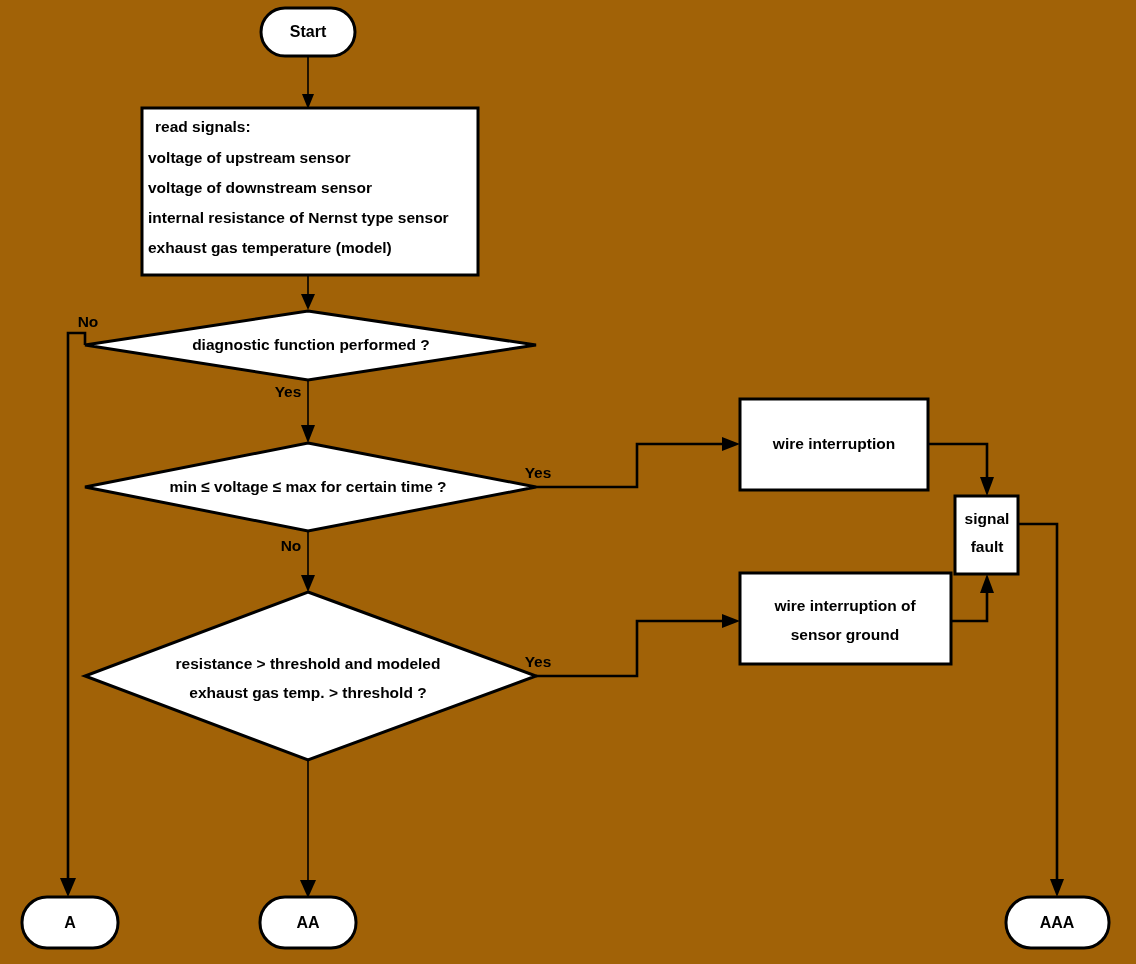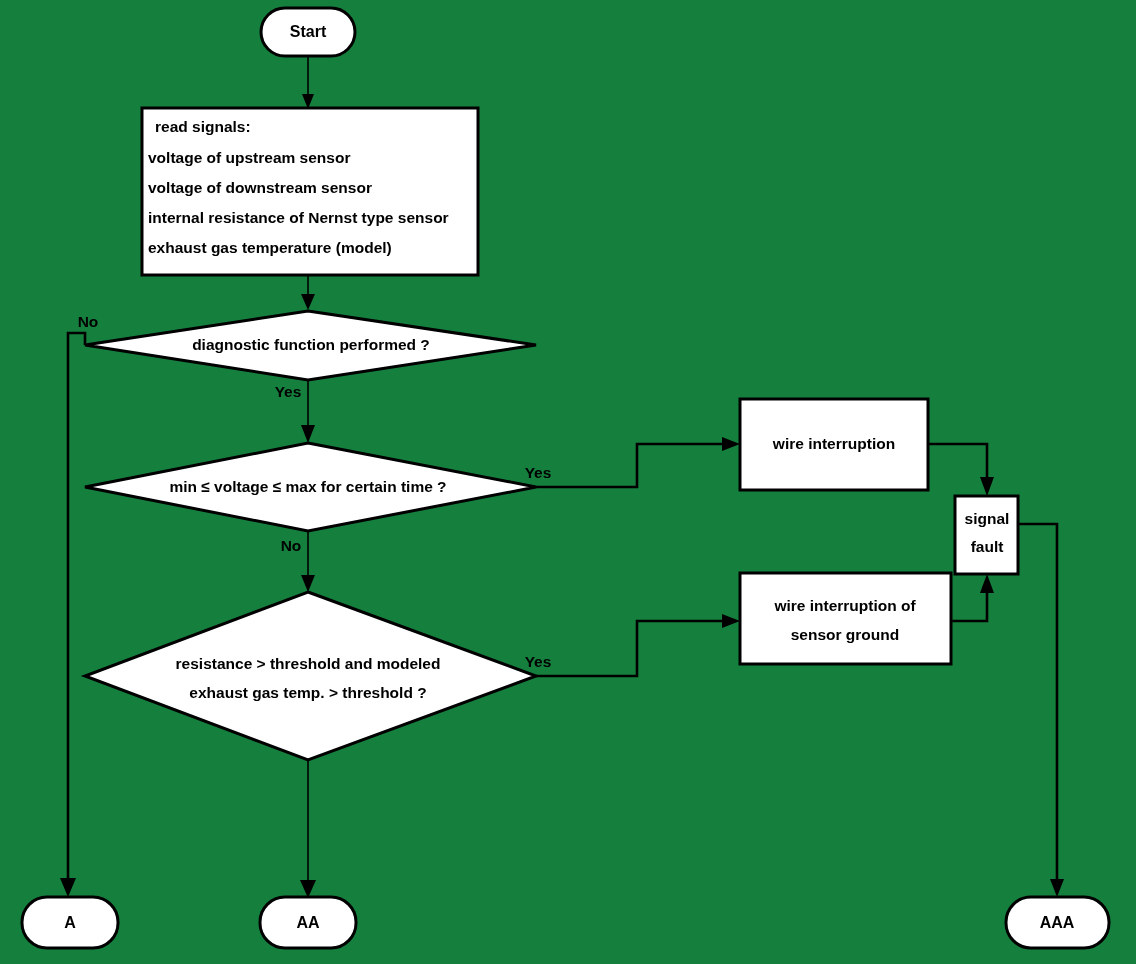--- a/index.html
+++ b/index.html
@@ -7,21 +7,21 @@
     padding: 0;
     background: #ffffff;
   }
   body {
     font-family: "Liberation Sans", sans-serif;
   }
   #flowchart-root {
     position: relative;
     width: 1136px;
     height: 964px;
-    background: #15803d;
+    background: #a16207;
     overflow: hidden;
   }
   svg#flow-svg {
     display: block;
     width: 1136px;
     height: 964px;
   }
   .shape-stroke {
     fill: #ffffff;
     stroke: #000000;

